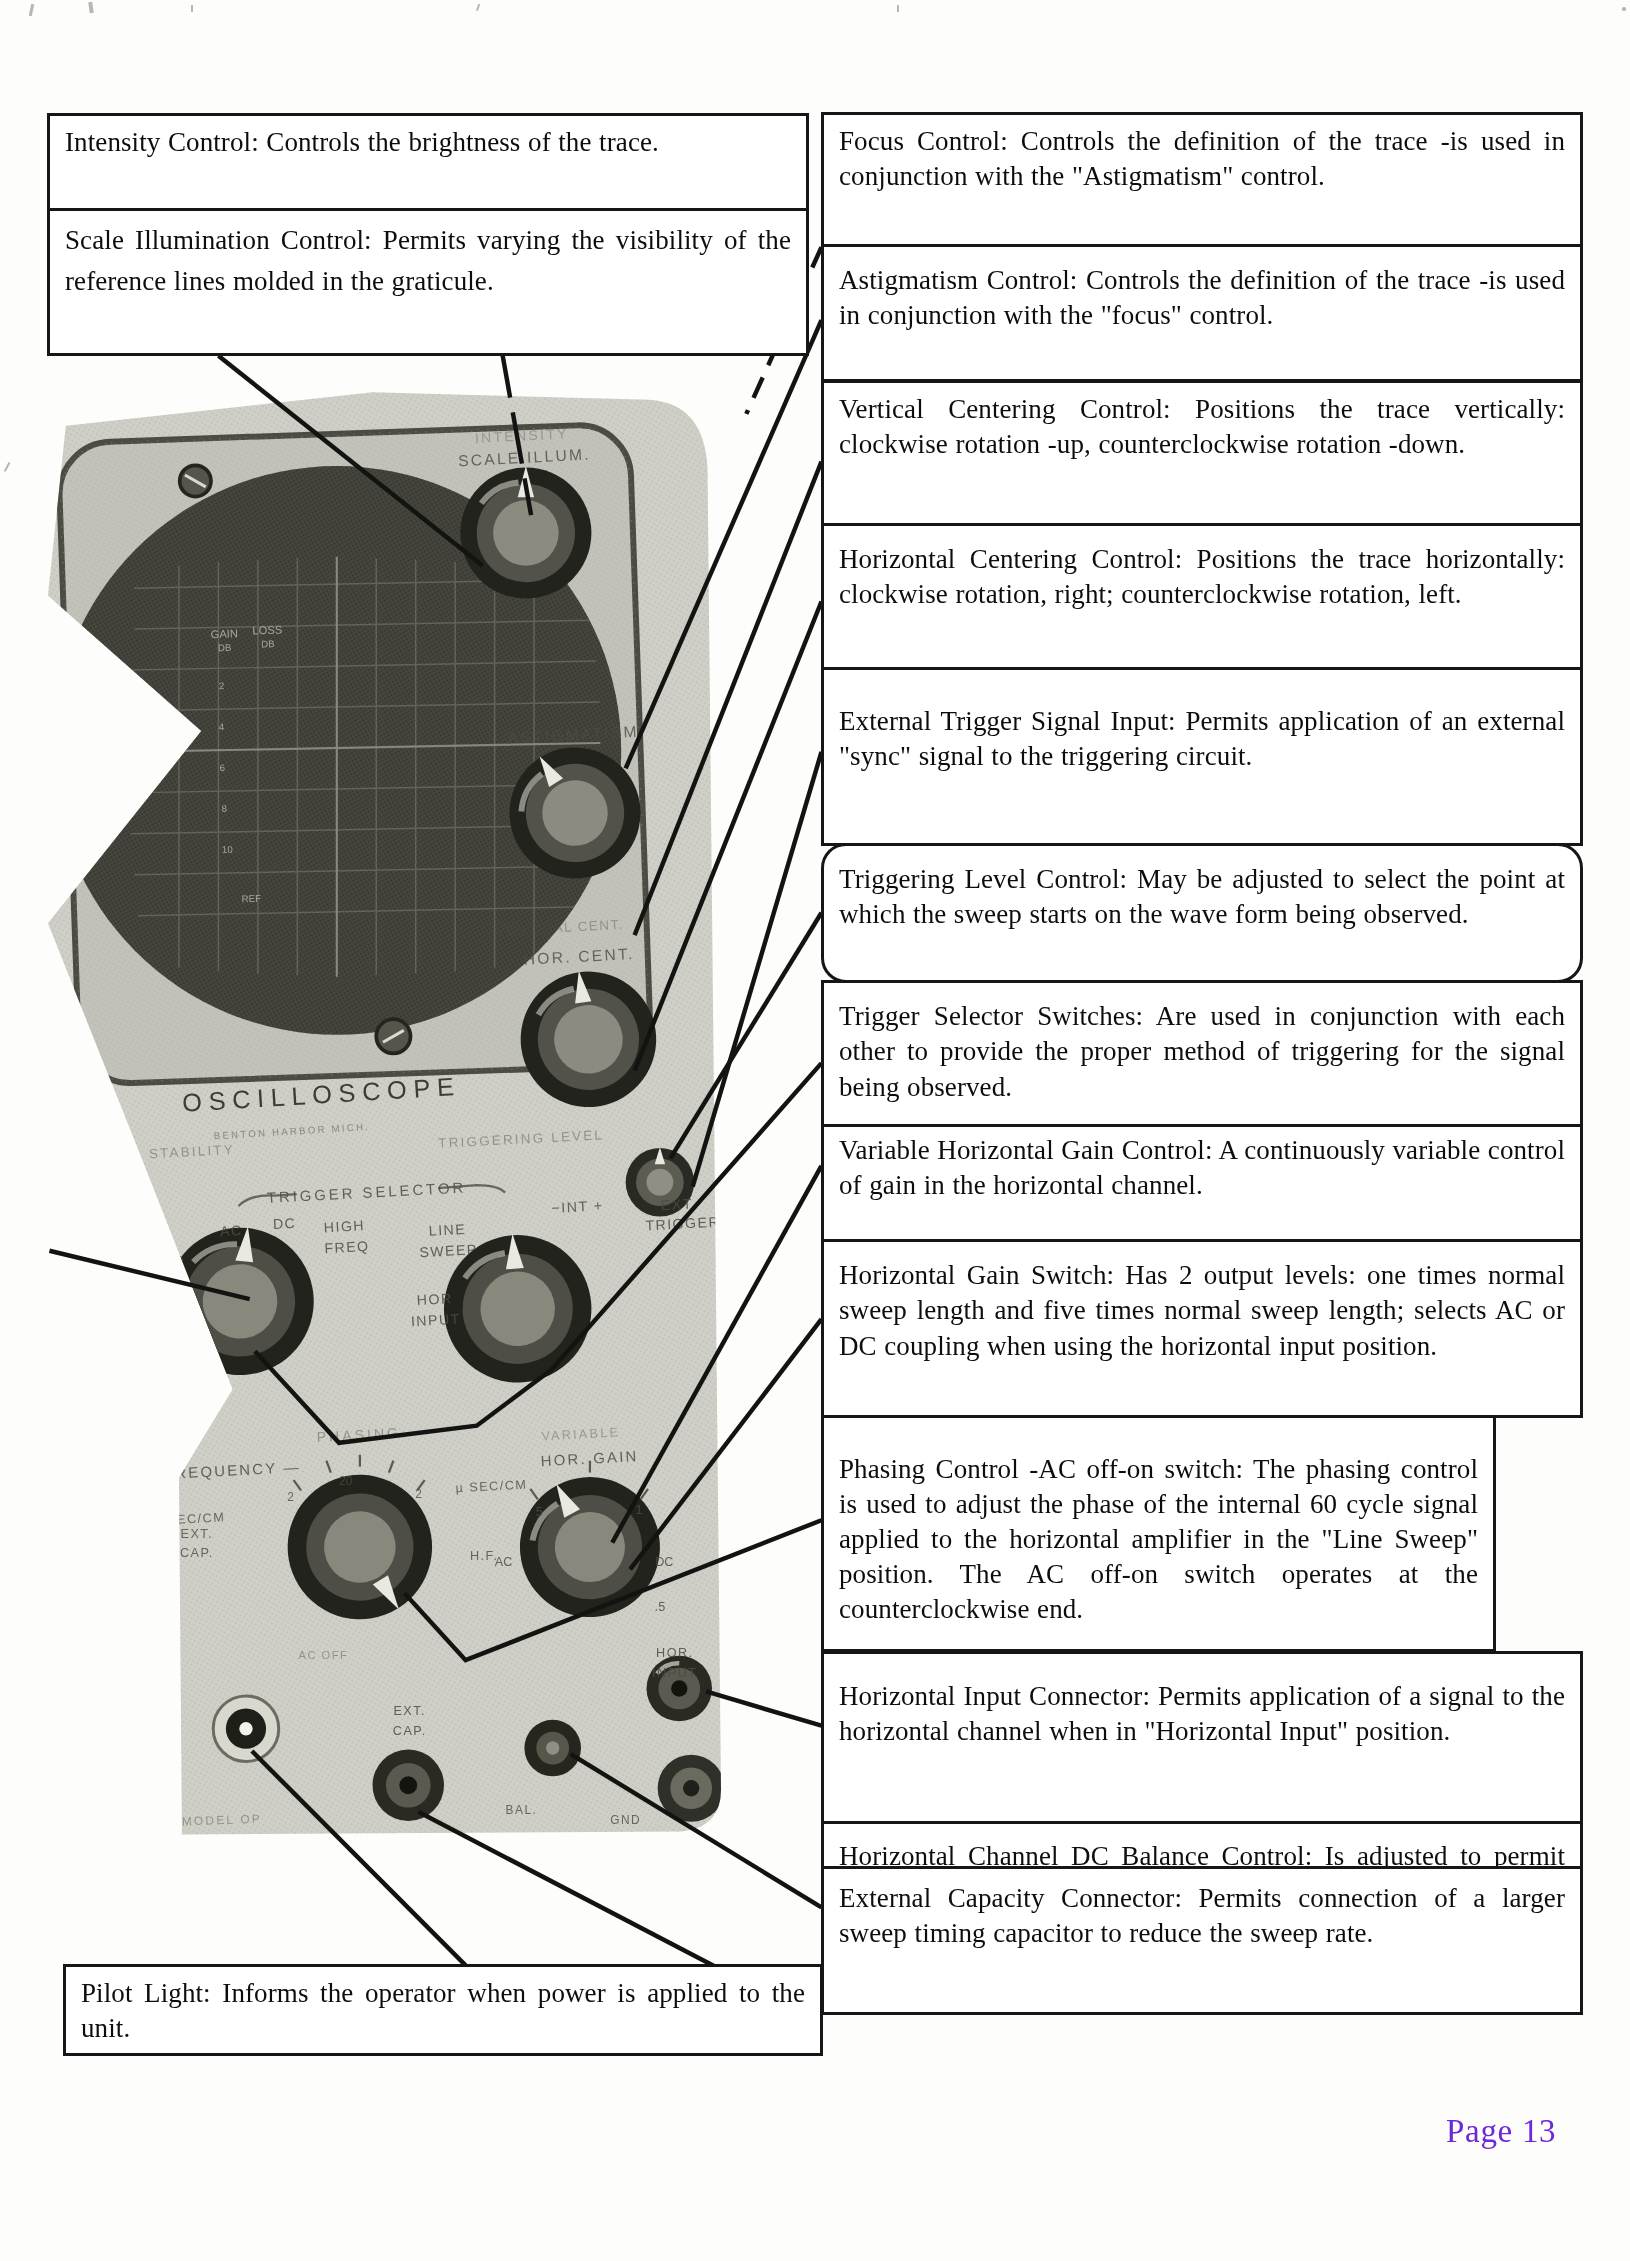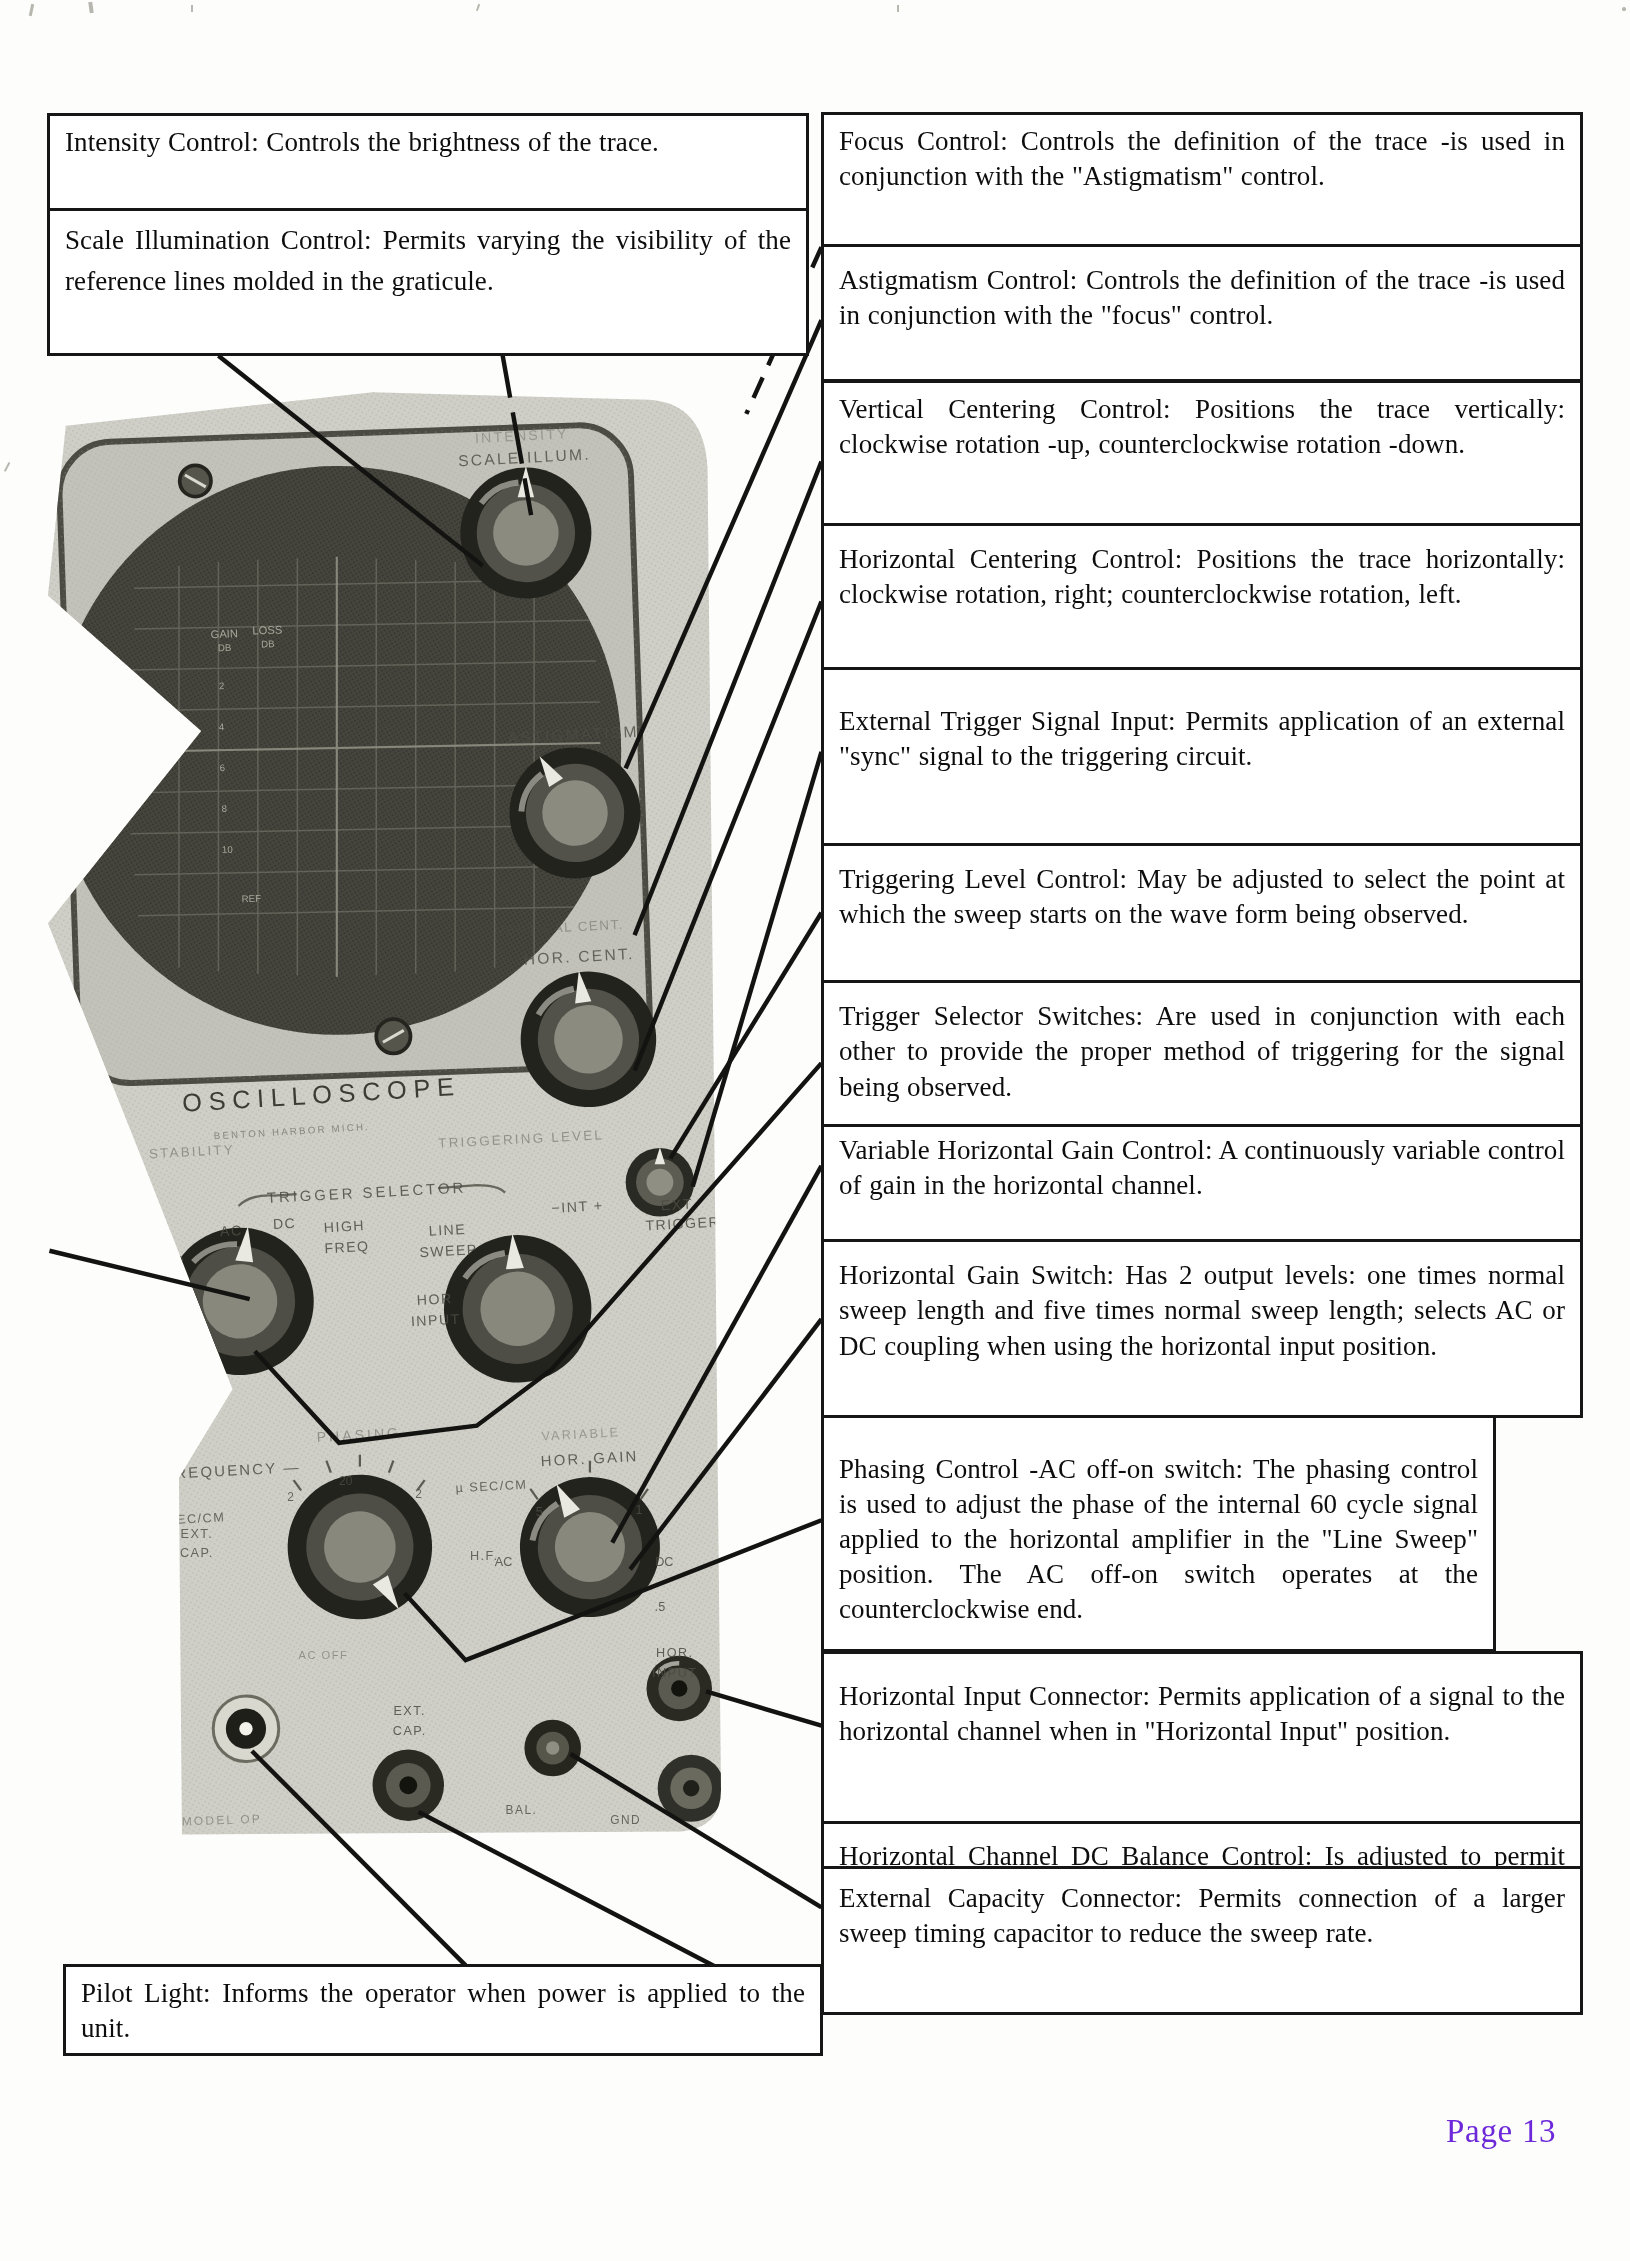--- a/index.html
+++ b/index.html
@@ -26,21 +26,21 @@
   
   #box-intensity{left:47px;top:113px;width:762px;height:118px;}
   #box-scale{left:47px;top:208px;width:762px;height:148px;}
   #box-pilot{left:63px;top:1964px;width:760px;height:92px;}
   
   #box-focus{left:821px;top:112px;width:762px;height:136px;}
   #box-astig{left:821px;top:244px;width:762px;height:138px;}
   #box-vcent{left:821px;top:380px;width:762px;height:146px;}
   #box-hcent{left:821px;top:523px;width:762px;height:183px;}
   #box-exttrig{left:821px;top:667px;width:762px;height:179px;}
-  #box-triglevel{left:821px;top:843px;width:762px;height:140px;}
+  #box-triglevel{left:821px;top:843px;width:762px;height:140px;border-radius:25px;}
   #box-trigsel{left:821px;top:980px;width:762px;height:147px;}
   #box-vargain{left:821px;top:1124px;width:762px;height:118px;padding-top:6px;}
   #box-hgainsw{left:821px;top:1239px;width:762px;height:179px;}
   #box-phasing{left:821px;top:1415px;width:675px;height:237px;}
   #box-horinput{left:821px;top:1651px;width:762px;height:173px;}
   #box-dcbal{left:821px;top:1821px;width:762px;height:140px;}
   #box-extcap{left:821px;top:1866px;width:762px;height:149px;padding-top:12px;}
   #page-number{
     position:absolute;z-index:2;left:1446px;top:2113px;
     font-size:33px;color:#6d28d9;letter-spacing:0.7px;

